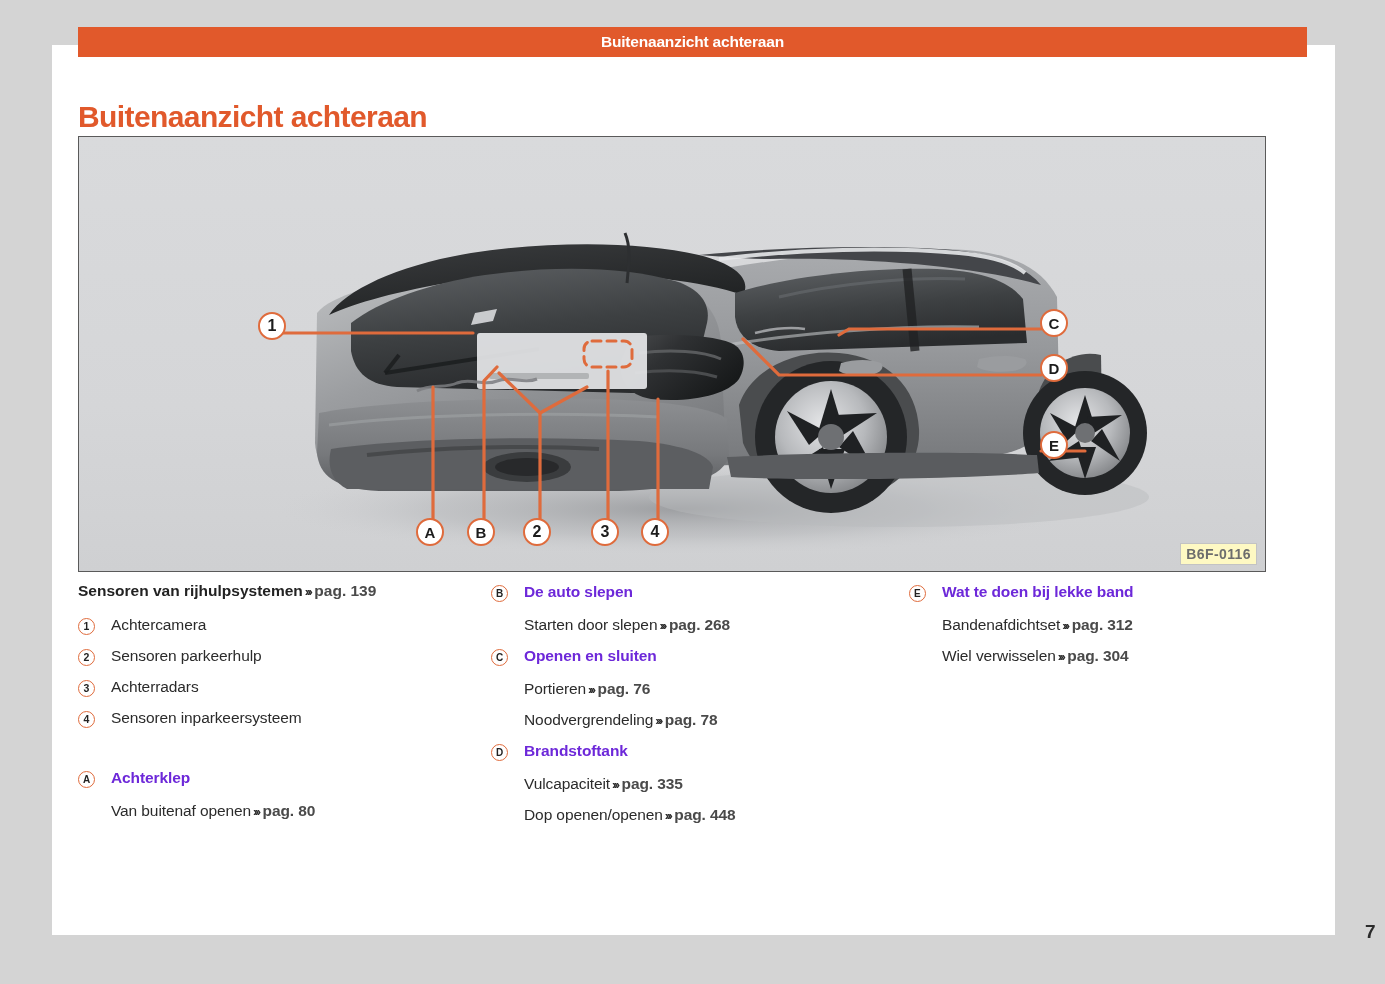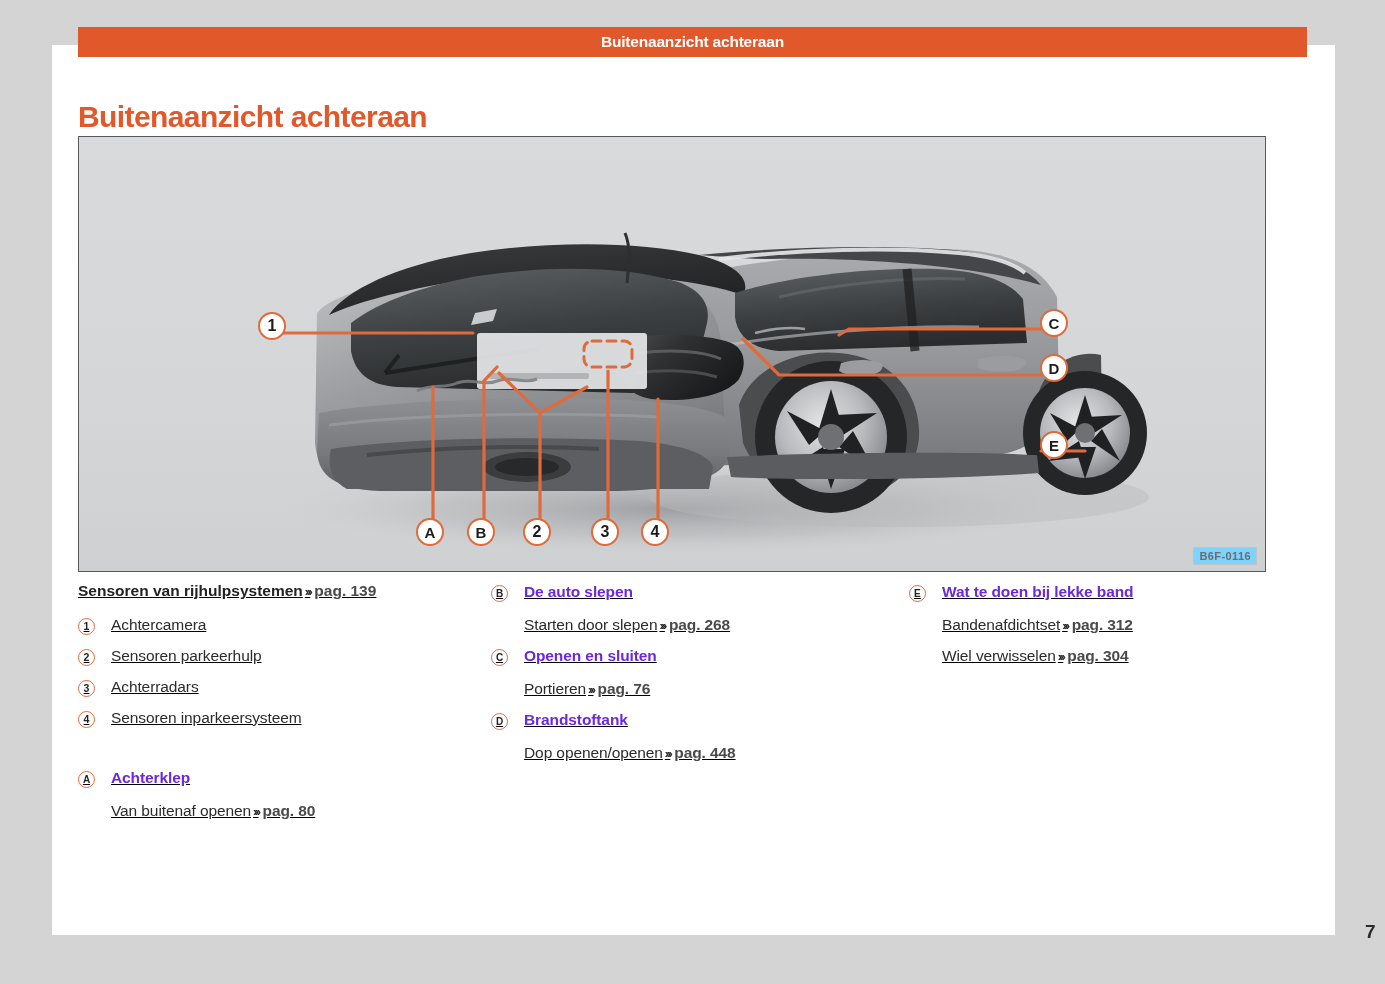--- a/index.html
+++ b/index.html
@@ -69,23 +69,23 @@
     overflow: hidden;
   }
   .illus-canvas {
     position: absolute;
     inset: 0;
   }
   .watermark {
     position: absolute;
     right: 8px;
     bottom: 6px;
-    background: #7dd3fc;
+    background: #fef9c3;
     color: #6d6d6d;
-    font-size: 11px;
+    font-size: 14px;
     font-weight: bold;
     letter-spacing: 0.4px;
     padding: 2px 5px 2px 5px;
     border: 1px solid #c3c3c3;
   }
 
   
   .callout {
     position: absolute;
     width: 28px;
@@ -105,21 +105,20 @@
   .callout.letter { font-size: 15px; }
 
   
   .legend {
     position: absolute;
     left: 78px;
     top: 583px;
     width: 1229px;
     display: flex;
     gap: 12px;
-    text-decoration: underline;
   }
   .legend-col { width: 409px; }
   .legend-col.col2 { width: 414px; }
   .legend-col.col3 { width: 406px; }
 
   .grp-head {
     font-size: 15.5px;
     font-weight: bold;
     color: #222222;
     line-height: 1;
@@ -433,27 +432,35 @@
     </div>
 
     <div class="row head-row">
       <span class="badge ltr">C</span>
       <span class="row-label bold">Openen en sluiten</span>
     </div>
     <div class="row">
       <span class="badge-spacer"></span>
       <span class="row-label"><span>Portieren</span><span class="chev">›››</span><span class="ref">pag. 76</span></span>
     </div>
+    <div class="row">
+      <span class="badge-spacer"></span>
+      <span class="row-label"><span>Noodvergrendeling</span><span class="chev">›››</span><span class="ref">pag. 78</span></span>
+    </div>
 
     <div class="row head-row">
       <span class="badge ltr">D</span>
       <span class="row-label bold">Brandstoftank</span>
     </div>
     <div class="row">
       <span class="badge-spacer"></span>
+      <span class="row-label"><span>Vulcapaciteit</span><span class="chev">›››</span><span class="ref">pag. 335</span></span>
+    </div>
+    <div class="row">
+      <span class="badge-spacer"></span>
       <span class="row-label"><span>Dop openen/openen</span><span class="chev">›››</span><span class="ref">pag. 448</span></span>
     </div>
   </div>
 
   <div class="legend-col col3">
 
     <div class="row head-row">
       <span class="badge ltr">E</span>
       <span class="row-label bold">Wat te doen bij lekke band</span>
     </div>

